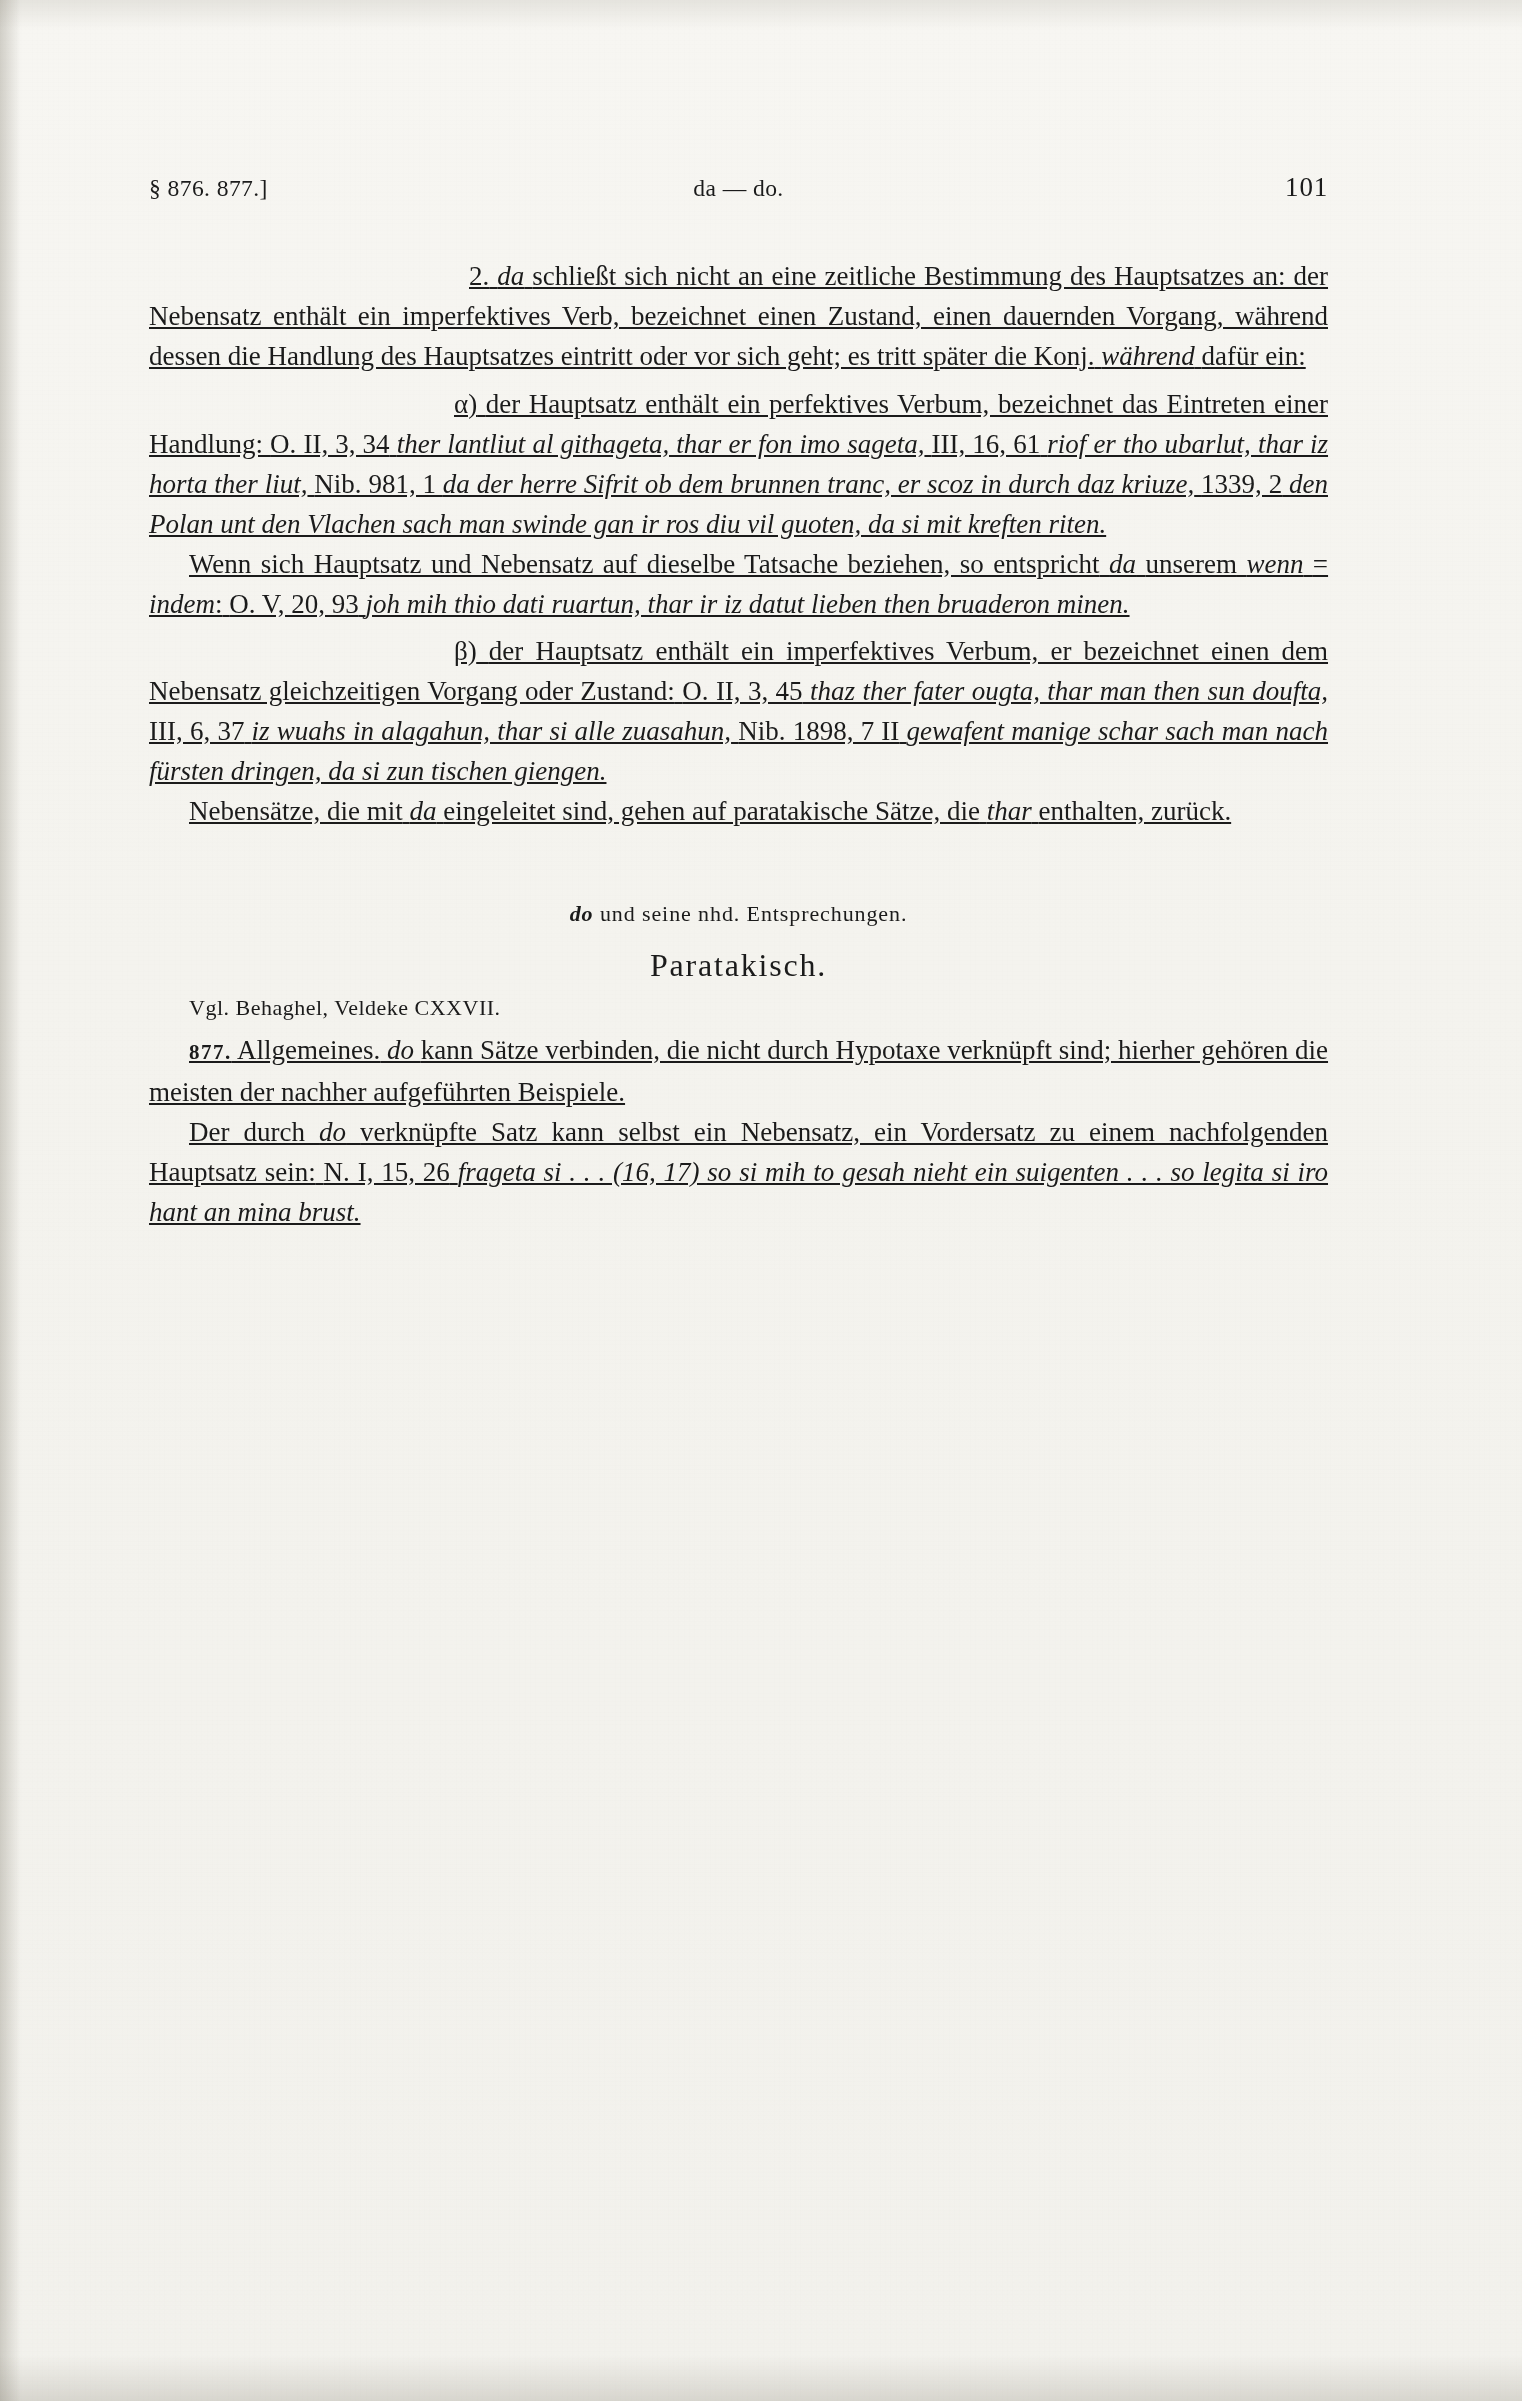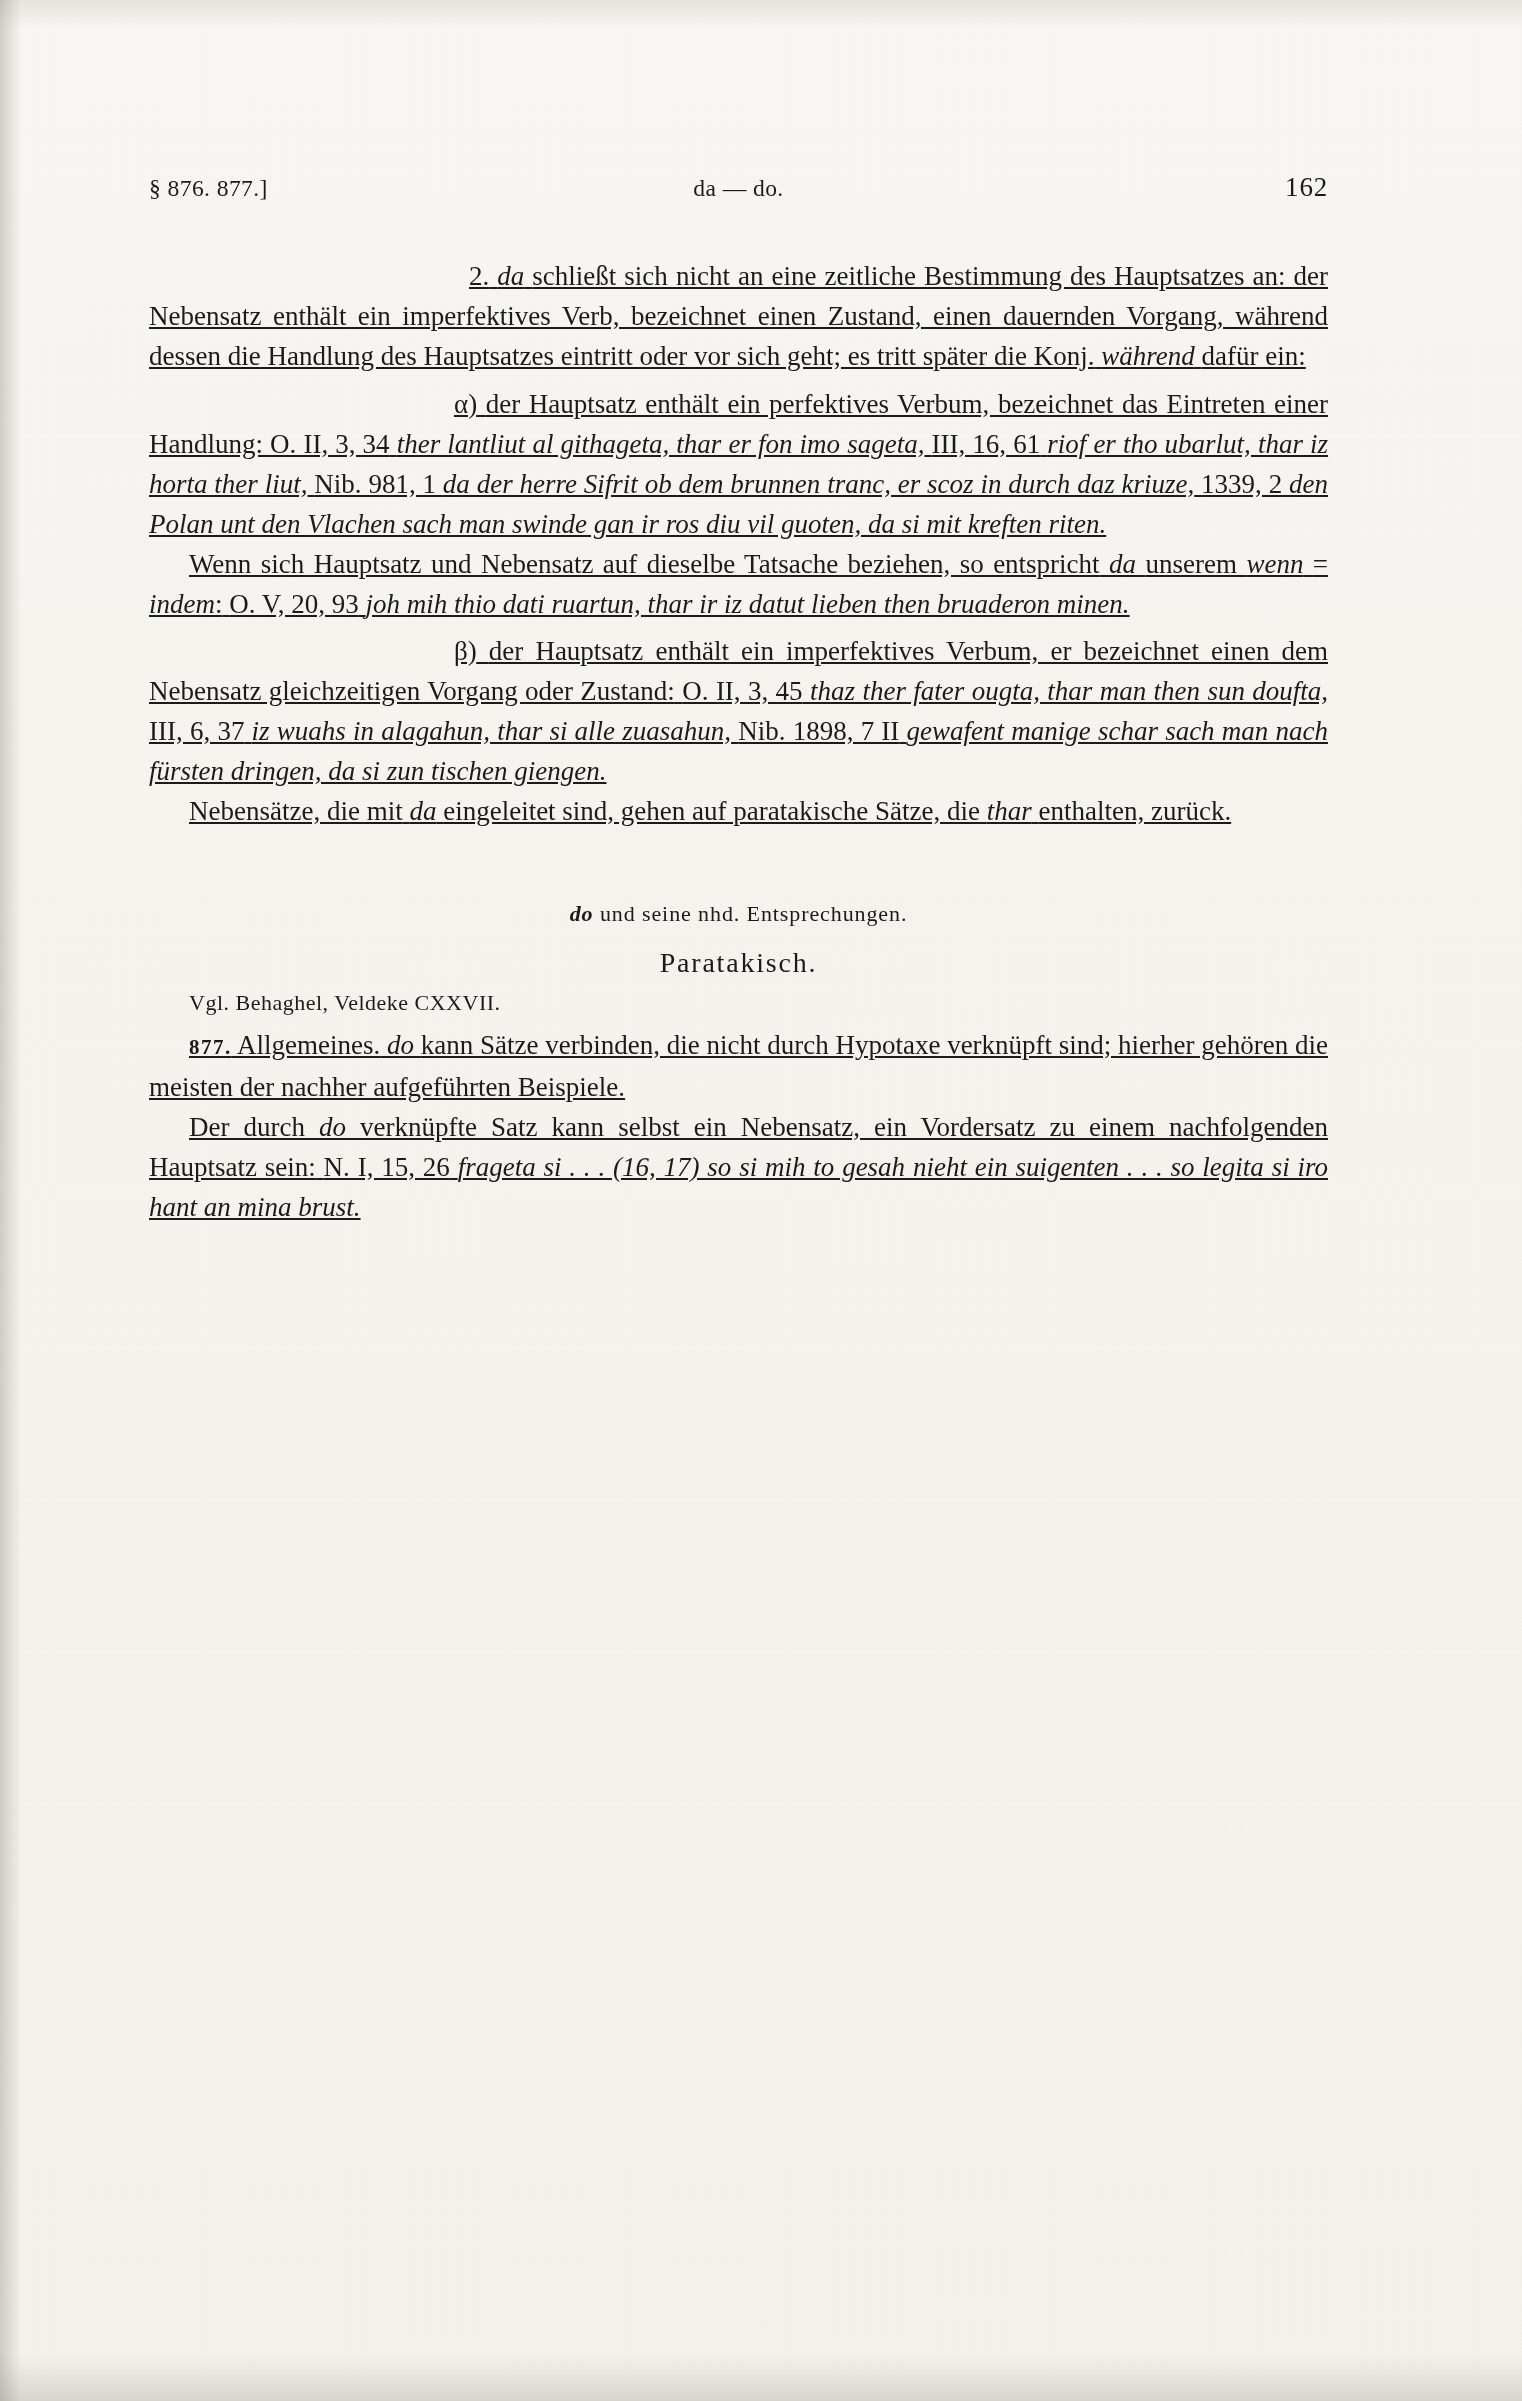--- a/index.html
+++ b/index.html
@@ -93,21 +93,21 @@
   .h-section {
     text-align: center;
     font-size: 22px;
     letter-spacing: 0.9px;
     margin-top: 70px;
     margin-bottom: 20px;
   }
   .h-section .lead { font-style: italic; font-weight: 700; }
   .h-sub {
     text-align: center;
-    font-size: 28px;
+    font-size: 32px;
     letter-spacing: 1.8px;
     margin-bottom: 10.7px;
   }
   .vgl {
     font-size: 22px;
     letter-spacing: 0.5px;
     text-indent: 40px;
     margin-bottom: 9px;
   }
   .secnum {
@@ -136,21 +136,21 @@
   <div class="edge-shadow-left"></div>
   <div class="edge-shadow-top"></div>
   <div class="edge-shadow-bottom"></div>
 </div>
 
 <div class="content">
 
   <div class="running-head">
     <div class="rh-left">§ 876. 877.]</div>
     <div class="rh-center">da — do.</div>
-    <div class="rh-right">162</div>
+    <div class="rh-right">101</div>
   </div>
 
   <p class="indent-big"><span>2.</span> <i>da</i> <span>schließt sich nicht an eine zeitliche Bestimmung des Hauptsatzes an: der Nebensatz enthält ein imperfektives Verb, bezeichnet einen Zustand, einen dauernden Vorgang, während dessen die Handlung des Hauptsatzes eintritt oder vor sich geht; es tritt später die Konj.</span> <i>während</i> <span>dafür ein:</span></p>
 
   <div class="para-gap"></div>
 
   <p class="indent-greek blk"><span>α)</span> <span>der Hauptsatz enthält ein perfektives Verbum, bezeichnet das Eintreten einer Handlung:</span> <span>O. II, 3, 34</span> <i>ther lantliut al githageta, thar er fon imo sageta,</i> <span>III, 16, 61</span> <i>riof er tho ubarlut, thar iz horta ther liut,</i> <span>Nib. 981, 1</span> <i>da der herre Sifrit ob dem brunnen tranc, er scoz in durch daz kriuze,</i> <span>1339, 2</span> <i>den Polan unt den Vlachen sach man swinde gan ir ros diu vil guoten, da si mit kreften riten.</i></p>
 
   <p class="indent"><span>Wenn sich Hauptsatz und Nebensatz auf dieselbe Tatsache beziehen, so entspricht</span> <i>da</i> <span>unserem</span> <i>wenn</i> <span>=</span> <i>indem</i><span>:</span> <span>O. V, 20, 93</span> <i>joh mih thio dati ruartun, thar ir iz datut lieben then bruaderon minen.</i></p>
 

